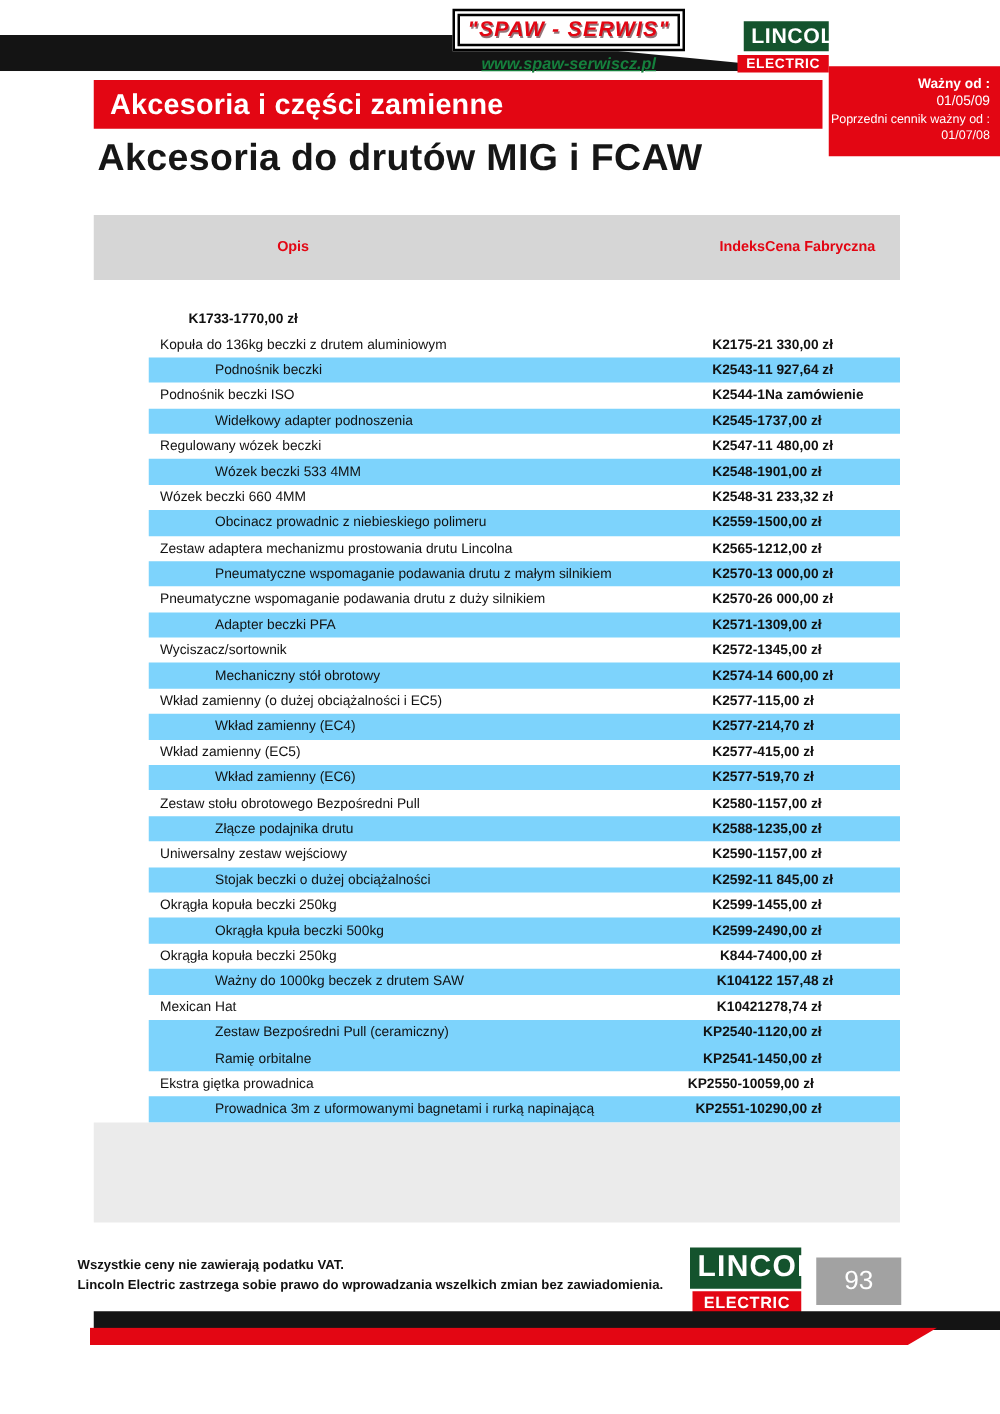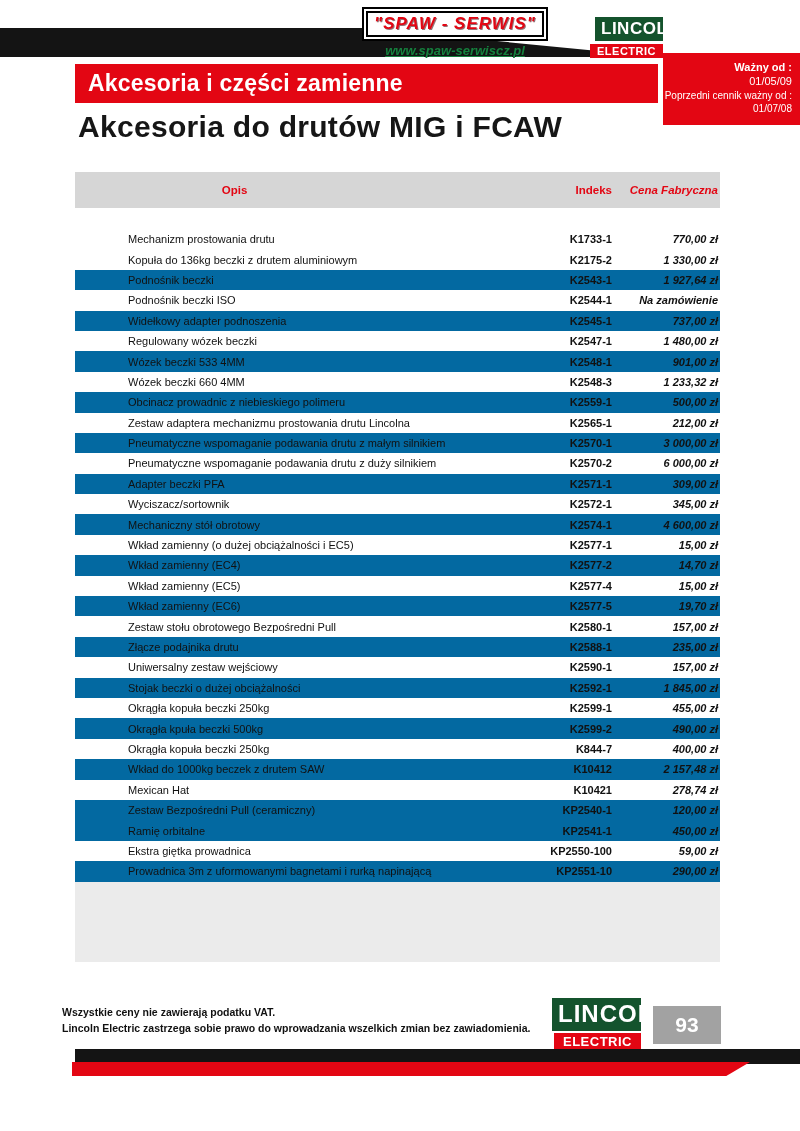--- a/index.html
+++ b/index.html
@@ -58,43 +58,43 @@
   .validity .v-label2 { font-weight:normal; font-size:10px; }
   .validity .v-date2 { font-size:10px; }
   
   .page-title {
     position:absolute; left:78px; top:110px; font-size:30px; font-weight:bold;
     color:#161616; letter-spacing:0.3px;
   }
   
   .pricetable { position:absolute; left:75px; top:172px; width:645px; }
   .thead {
-    height:36px; background:#d6d6d6; display:flex; align-items:center;
+    height:52px; background:#d6d6d6; display:flex; align-items:center;
     color:#e30613; font-weight:bold; font-size:11.5px;
   }
   .thead .col-opis { flex:1; text-align:center; padding-right:100px; }
   .col-indeks { width:118px; text-align:right; }
-  .col-cena { width:108px; text-align:right; padding-right:2px;font-style:italic; }
+  .col-cena { width:108px; text-align:left; padding-right:2px; }
   .table-gap { height:21px; background:#fff; }
   .trow { display:flex; align-items:center; height:20.4px; font-size:11px; }
-  .trow.alt { background:#0369a1; }
+  .trow.alt { background:#7dd3fc;margin-left:44px; }
   .trow .col-opis { flex:1; padding-left:53px; color:#111; }
   .trow .col-indeks, .trow .col-cena { font-weight:bold; color:#111; }
   .table-filler { height:80px; background:#ebebeb; }
   
   .footer-notes {
     position:absolute; left:62px; top:1004px; font-size:10.5px;
     font-weight:bold; color:#111; line-height:1.55;
   }
   .lincoln-lg { position:absolute; left:508px; top:998px; width:133px; }
   .lincoln-lg .lincoln-black { font-size:24px; padding:2px 10px 3px 6px; letter-spacing:1px; }
   .lincoln-lg .lincoln-red { font-size:13px; padding:1px 9px; }
   .page-num {
     position:absolute; left:653px; top:1006px; width:68px; height:38px;
-    background:#a2a2a2; color:#fff; font-size:21px; font-weight:bold;
+    background:#a2a2a2; color:#fff; font-size:21px; font-weight:normal;
     display:flex; align-items:center; justify-content:center;
   }
   
   .bar-black { position:absolute; left:75px; top:1049px; width:725px; height:15px; background:#141414; }
   .bar-red {
     position:absolute; left:72px; top:1062px; width:678px; height:14px;
     background:#e30613; clip-path: polygon(0 0, 100% 0, 96.5% 100%, 0 100%);
   }
 </style>
 </head>
@@ -129,21 +129,20 @@
 
   <div class="pricetable">
     <div class="thead">
       <div class="col-opis">Opis</div>
       <div class="col-indeks">Indeks</div>
       <div class="col-cena">Cena Fabryczna</div>
     </div>
     <div class="table-gap"></div>
     <div id="table-body">
         <div class="trow">
-    <div class="col-opis">Mechanizm prostowania drutu</div>
     <div class="col-indeks">K1733-1</div>
     <div class="col-cena">770,00 zł</div>
   </div>
         <div class="trow">
     <div class="col-opis">Kopuła do 136kg beczki z drutem aluminiowym</div>
     <div class="col-indeks">K2175-2</div>
     <div class="col-cena">1 330,00 zł</div>
   </div>
         <div class="trow alt">
     <div class="col-opis">Podnośnik beczki</div>
@@ -259,21 +258,21 @@
     <div class="col-opis">Okrągła kpuła beczki 500kg</div>
     <div class="col-indeks">K2599-2</div>
     <div class="col-cena">490,00 zł</div>
   </div>
         <div class="trow">
     <div class="col-opis">Okrągła kopuła beczki 250kg</div>
     <div class="col-indeks">K844-7</div>
     <div class="col-cena">400,00 zł</div>
   </div>
         <div class="trow alt">
-    <div class="col-opis">Wkład do 1000kg beczek z drutem SAW</div>
+    <div class="col-opis">Ważny do 1000kg beczek z drutem SAW</div>
     <div class="col-indeks">K10412</div>
     <div class="col-cena">2 157,48 zł</div>
   </div>
         <div class="trow">
     <div class="col-opis">Mexican Hat</div>
     <div class="col-indeks">K10421</div>
     <div class="col-cena">278,74 zł</div>
   </div>
         <div class="trow alt">
     <div class="col-opis">Zestaw Bezpośredni Pull (ceramiczny)</div>

